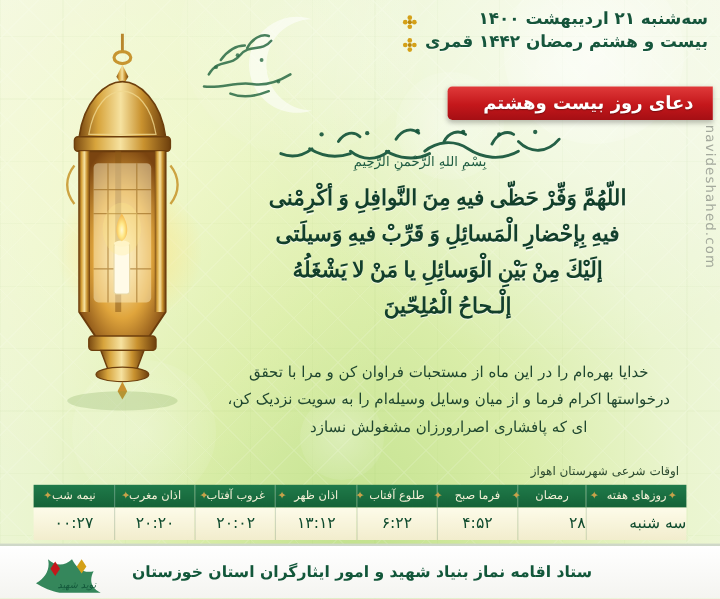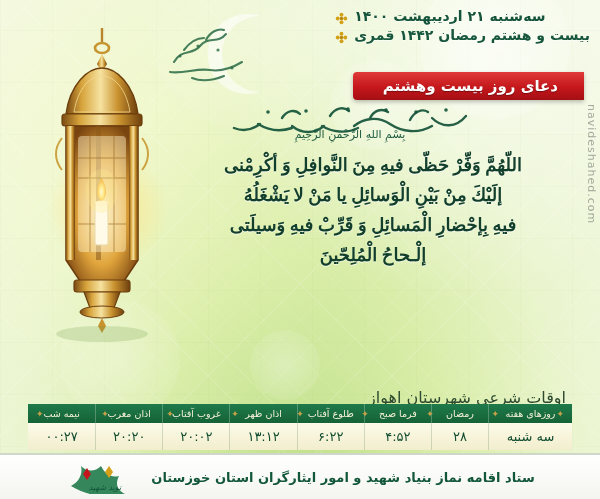--- a/index.html
+++ b/index.html
@@ -56,43 +56,43 @@
   .date-block {
     position: absolute;
     top: 8px;
     right: 10px;
     text-align: right;
     z-index: 6;
   }
   .date-row {
     display: flex;
     align-items: center;
-    justify-content: flex-end;
+    justify-content: space-between;
     gap: 6px;
     margin-bottom: 3px;
   }
   .date-text {
     font-family: "DejaVu Sans", sans-serif;
     font-size: 14px;
     font-weight: bold;
     color: #15543a;
     letter-spacing: 0;
     text-shadow: 0 1px 0 rgba(255,255,255,.6);
     white-space: nowrap;
   }
   .date-text.second { color: #16563c; }
   .flower-icon { width: 13px; height: 13px; flex: 0 0 auto; }
 
   
   .title-ribbon {
     position: absolute;
     top: 72px;
-    right: 16px;
+    right: 6px;
     height: 28px;
-    padding: 0 26px 0 30px;
+    padding: 0 16px 0 30px;
     display: flex;
     align-items: center;
     background: linear-gradient(180deg, #e03a3a 0%, #c4171b 55%, #a50f14 100%);
     border-top-left-radius: 4px;
     border-bottom-left-radius: 4px;
     box-shadow: 0 2px 4px rgba(0,0,0,.25);
     z-index: 7;
   }
   .title-ribbon .t {
     color: #ffffff;
@@ -166,21 +166,21 @@
     font-size: 12.5px;
     line-height: 23px;
   }
   .dua-farsi div { white-space: nowrap; }
 
   
   .times-caption {
     position: absolute;
     top: 388px;
     right: 34px;
-    font-size: 16px;
+    font-size: 10px;
     color: #2c4a2f;
     z-index: 6;
   }
 
   .times-strip {
     position: absolute;
     top: 404px;
     right: 28px;
     left: 28px;
     height: 46px;
@@ -215,43 +215,44 @@
     text-align: center;
     font-size: 13px;
     font-weight: normal;
     color: #0f4b2e;
     background: linear-gradient(180deg, #fdfbe9 0%, #f2edcd 100%);
     border-left: 1px solid rgba(20,80,45,.18);
     white-space: nowrap;
     direction: ltr;
   }
   .tcol:last-child .tv { border-left: none; }
-  .tcol.head .tv, .tcol.ram .tv { direction: rtl; }
+  .tcol.head .tv, .tcol.ram .tv { direction: rtl; text-align: right; }
   .star {
     display: inline-block;
     color: #c8a24a;
     font-size: 9px;
     vertical-align: middle;
     margin: 0 2px;
   }
 
   
   .footer {
     position: absolute;
     left: 0;
     right: 0;
     bottom: 0;
     height: 44px;
     background: linear-gradient(180deg, #ffffff 0%, #f4f4f0 100%);
     border-top: 2px solid #cfd8c8;
     display: flex;
     align-items: center;
-    justify-content: center;
+    justify-content: flex-end;
     gap: 10px;
     z-index: 8;
+    padding-left: 24px;
   }
   .footer-text {
     font-size: 13px;
     font-weight: bold;
     color: #12573a;
     white-space: nowrap;
   }
   .footer-logo { width: 76px; height: 34px; flex: 0 0 auto; font-style: italic; }
 
   .glow {
@@ -429,25 +430,30 @@
         <circle cx="128" cy="9" r="1.8"></circle>
         <circle cx="86" cy="11" r="1.8"></circle>
         <circle cx="48" cy="12" r="1.8"></circle>
       </g>
       <text x="130" y="38" text-anchor="middle" font-family="DejaVu Sans, sans-serif" font-size="11" fill="#14543a" opacity="0.95">بِسْمِ اللهِ الرَّحْمنِ الرَّحِيمِ</text>
     </svg>
   </div>
 
   <div class="dua-arabic">
     <div>اللّهُمَّ وَفِّرْ حَظّى فيهِ مِنَ النَّوافِلِ وَ أكْرِمْنى</div>
+    <div>فيهِ بِإحْضارِ الْمَسائِلِ وَ قَرِّبْ فيهِ وَسيلَتى</div>
     <div>إلَيْكَ مِنْ بَيْنِ الْوَسائِلِ يا مَنْ لا يَشْغَلُهُ</div>
-    <div>فيهِ بِإحْضارِ الْمَسائِلِ وَ قَرِّبْ فيهِ وَسيلَتى</div>
     <div>إلْـحاحُ الْمُلِحّينَ</div>
   </div>
 
+  <div class="dua-farsi">
+    <div>خدایا بهره‌ام را در این ماه از مستحبات فراوان کن و مرا با تحقق</div>
+    <div>درخواستها اکرام فرما و از میان وسایل وسیله‌ام را به سویت نزدیک کن،</div>
+    <div>ای که پافشاری اصرارورزان مشغولش نسازد</div>
+  </div>
 
   <div class="times-caption">اوقات شرعی شهرستان اهواز</div>
 
   <div class="times-strip">
     <div class="tcol head">
       <div class="th">روزهای هفته</div>
       <div class="tv">سه شنبه</div>
     </div>
     <div class="tcol ram">
       <div class="th">رمضان</div>

